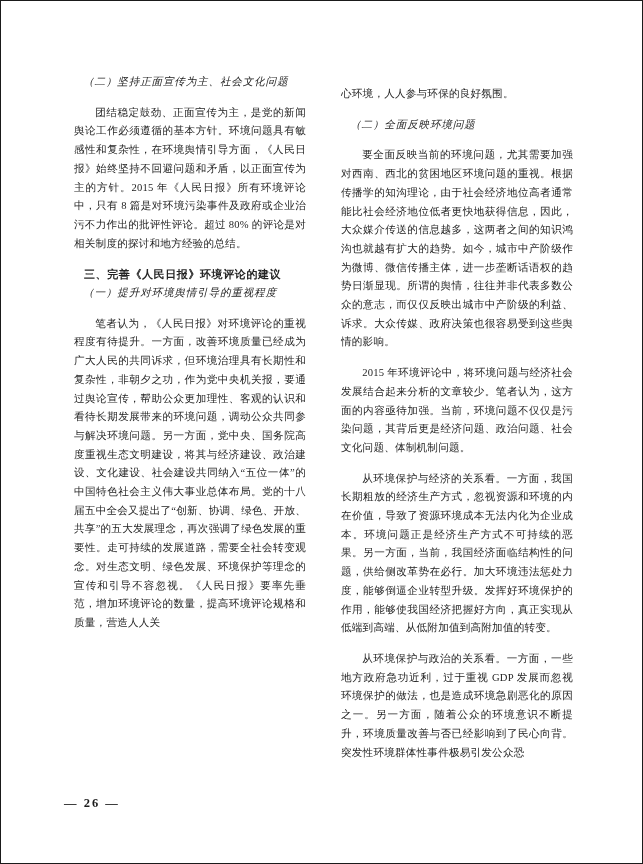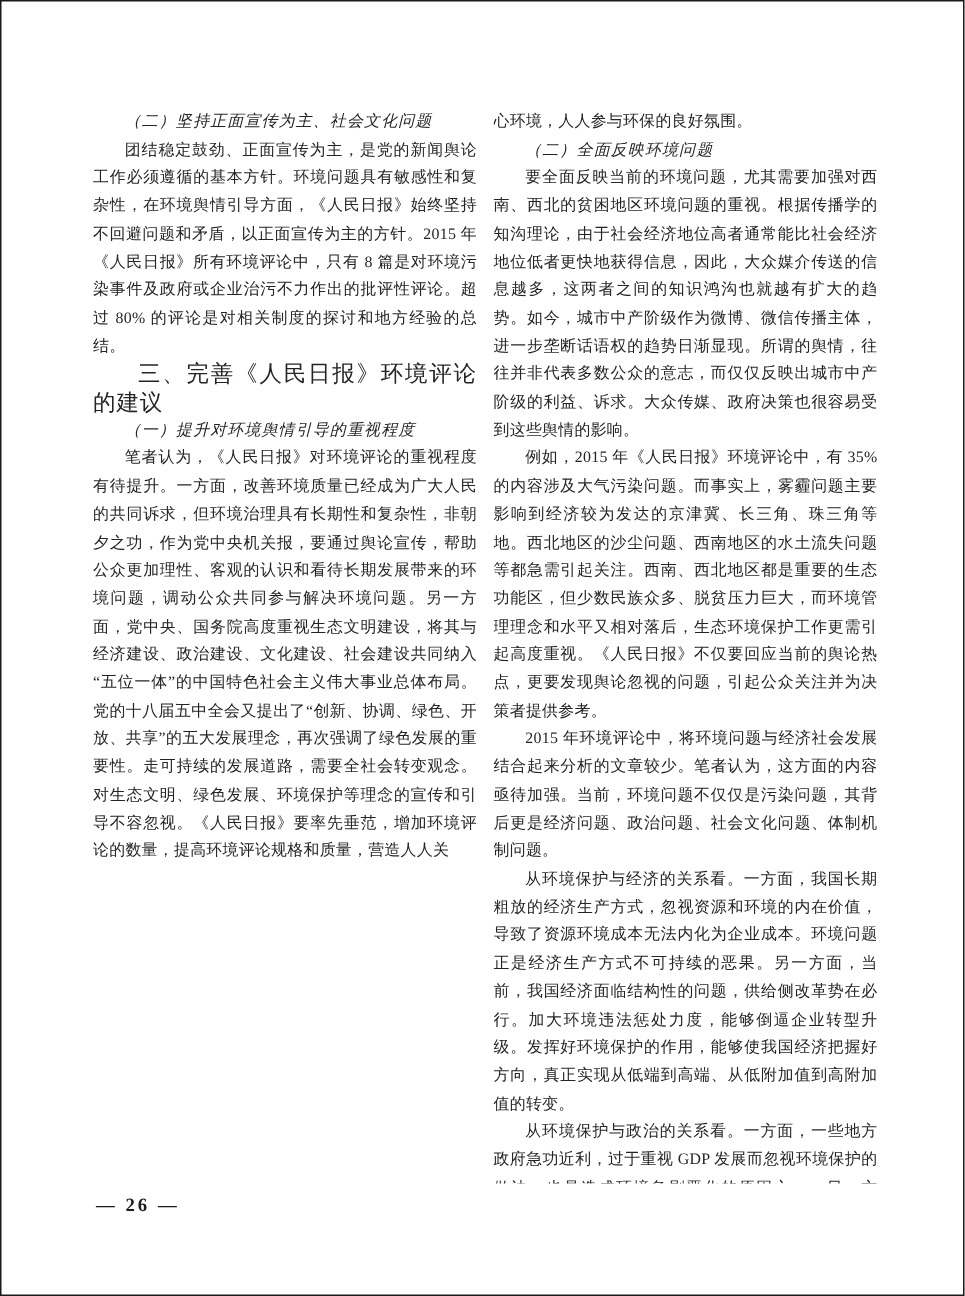--- a/index.html
+++ b/index.html
@@ -25,27 +25,27 @@
     gap: 11px;
   }
   .column {
     width: 256px; height: 716px;
     overflow: hidden;
     text-align: justify;
     font-size: 10.6px;
     line-height: 18.7px;
     letter-spacing: 0.2px;
   }
-  .para { margin: 0; text-indent: 2em; }
+  .para { margin: 12px; text-indent: 2em; }
   .para.cont { text-indent: 0; }
   .h2 {
     margin: 0; text-indent: 2em;
-    font-weight: normal;
+    font-weight: bold;
     font-family: "Liberation Sans", "DejaVu Sans", sans-serif;
-    font-size: 15px;
+    font-size: 11px;
     letter-spacing: 0.6px;
   }
   .h3 {
     margin: 0; text-indent: 2em;
     font-style: italic;
     letter-spacing: 0.8px;
   }
   .page-number {
     position: absolute;
     left: 63px; top: 795px;
@@ -66,21 +66,20 @@
       <p class="para">团结稳定鼓劲、正面宣传为主，是党的新闻舆论工作必须遵循的基本方针。环境问题具有敏感性和复杂性，在环境舆情引导方面，《人民日报》始终坚持不回避问题和矛盾，以正面宣传为主的方针。2015 年《人民日报》所有环境评论中，只有 8 篇是对环境污染事件及政府或企业治污不力作出的批评性评论。超过 80% 的评论是对相关制度的探讨和地方经验的总结。</p>
       <p class="h2">三、完善《人民日报》环境评论的建议</p>
       <p class="h3">（一）提升对环境舆情引导的重视程度</p>
       <p class="para">笔者认为，《人民日报》对环境评论的重视程度有待提升。一方面，改善环境质量已经成为广大人民的共同诉求，但环境治理具有长期性和复杂性，非朝夕之功，作为党中央机关报，要通过舆论宣传，帮助公众更加理性、客观的认识和看待长期发展带来的环境问题，调动公众共同参与解决环境问题。另一方面，党中央、国务院高度重视生态文明建设，将其与经济建设、政治建设、文化建设、社会建设共同纳入“五位一体”的中国特色社会主义伟大事业总体布局。党的十八届五中全会又提出了“创新、协调、绿色、开放、共享”的五大发展理念，再次强调了绿色发展的重要性。走可持续的发展道路，需要全社会转变观念。对生态文明、绿色发展、环境保护等理念的宣传和引导不容忽视。《人民日报》要率先垂范，增加环境评论的数量，提高环境评论规格和质量，营造人人关</p>
     </div>
 
     <div class="column">
       <p class="para cont">心环境，人人参与环保的良好氛围。</p>
       <p class="h3">（二）全面反映环境问题</p>
       <p class="para">要全面反映当前的环境问题，尤其需要加强对西南、西北的贫困地区环境问题的重视。根据传播学的知沟理论，由于社会经济地位高者通常能比社会经济地位低者更快地获得信息，因此，大众媒介传送的信息越多，这两者之间的知识鸿沟也就越有扩大的趋势。如今，城市中产阶级作为微博、微信传播主体，进一步垄断话语权的趋势日渐显现。所谓的舆情，往往并非代表多数公众的意志，而仅仅反映出城市中产阶级的利益、诉求。大众传媒、政府决策也很容易受到这些舆情的影响。</p>
-      <p class="para">例如，2015 年《人民日报》环境评论中，有 35% 的内容涉及大气污染问题。而事实上，雾霾问题主要影响到经济较为发达的京津冀、长三角、珠三角等地。西北地区的沙尘问题、西南地区的水土流失问题等都急需引起关注。西南、西北地区都是重要的生态功能区，但少数民族众多、脱贫压力巨大，而环境管理理念和水平又相对落后，生态环境保护工作更需引起高度重视。《人民日报》不仅要回应当前的舆论热点，更要发现舆论忽视的问题，引起公众关注并为决策者提供参考。</p>
       <p class="para">2015 年环境评论中，将环境问题与经济社会发展结合起来分析的文章较少。笔者认为，这方面的内容亟待加强。当前，环境问题不仅仅是污染问题，其背后更是经济问题、政治问题、社会文化问题、体制机制问题。</p>
       <p class="para">从环境保护与经济的关系看。一方面，我国长期粗放的经济生产方式，忽视资源和环境的内在价值，导致了资源环境成本无法内化为企业成本。环境问题正是经济生产方式不可持续的恶果。另一方面，当前，我国经济面临结构性的问题，供给侧改革势在必行。加大环境违法惩处力度，能够倒逼企业转型升级。发挥好环境保护的作用，能够使我国经济把握好方向，真正实现从低端到高端、从低附加值到高附加值的转变。</p>
       <p class="para">从环境保护与政治的关系看。一方面，一些地方政府急功近利，过于重视 GDP 发展而忽视环境保护的做法，也是造成环境急剧恶化的原因之一。另一方面，随着公众的环境意识不断提升，环境质量改善与否已经影响到了民心向背。突发性环境群体性事件极易引发公众恐</p>
     </div>
 
   </div>
 
   <div class="page-number">— 26 —</div>
 </div>
 

